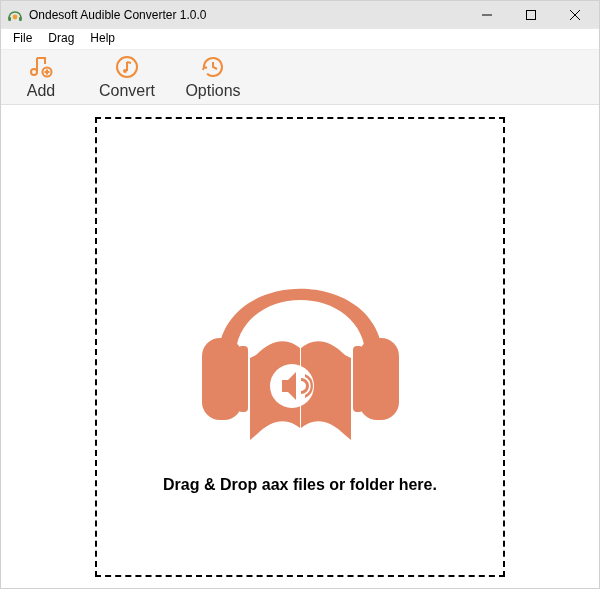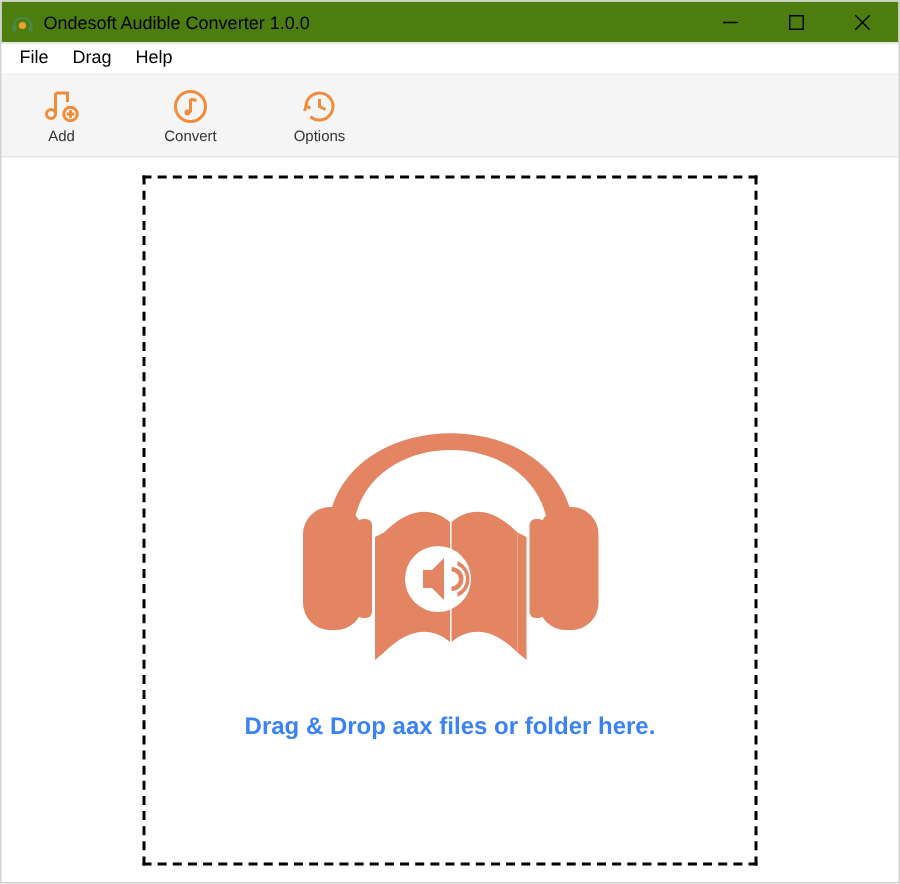--- a/index.html
+++ b/index.html
@@ -1,36 +1,36 @@
 <!DOCTYPE html>
 <html><head>
   <meta charset="utf-8">
   <style>
     * { margin: 0; padding: 0; box-sizing: border-box; }
     body { font-family: "Segoe UI", Tahoma, sans-serif; font-size: 12px; background: #fff; width: 600px; height: 589px; overflow: hidden; border: 1px solid #d0d0d0; }
     
-    .titlebar { height: 28px; display: flex; align-items: center; padding: 0 2px 0 6px; background: #4d7c0f; border-bottom: 1px solid #e8e8e8; }
+    .titlebar { height: 28px; display: flex; align-items: center; padding: 0 2px 0 6px; background: #e5e5e5; border-bottom: 1px solid #e8e8e8; }
     .titlebar .app-icon { width: 16px; height: 16px; margin-right: 6px; }
     .titlebar .title { flex: 1; font-size: 12px; color: #000; }
     .titlebar .win-controls { display: flex; }
     .titlebar .win-btn { width: 44px; height: 28px; display: flex; align-items: center; justify-content: center; }
     .titlebar .win-btn svg { display: block; }
     
     .menubar { height: 20px; display: flex; align-items: flex-start; padding: 0 4px; background: #fff; }
     .menubar .menu-item { padding: 2px 8px; font-size: 12px; color: #000; cursor: default; }
     
     .toolbar { height: 56px; background: #f5f5f5; border-top: 1px solid #eee; border-bottom: 1px solid #e0e0e0; display: flex; align-items: center; padding: 0 12px; gap: 30px; }
     .toolbar .tool-btn { display: flex; flex-direction: column; align-items: center; justify-content: center; width: 56px; cursor: pointer; }
     .toolbar .tool-btn .tool-icon { width: 26px; height: 26px; color: #f08c3a; }
-    .toolbar .tool-btn .tool-label { font-size: 10px; color: #333; margin-top: 2px; }
+    .toolbar .tool-btn .tool-label { font-size: 16px; color: #333; margin-top: 2px; }
     
     .content { height: calc(100% - 28px - 20px - 56px); background: #fff; display: flex; align-items: center; justify-content: center; padding: 10px 0; }
     .dropzone { width: 410px; height: 460px; border: 2px dashed #000; display: flex; flex-direction: column; align-items: center; justify-content: center; }
     .dropzone .logo { margin-top: 10px; }
-    .dropzone .drop-text { margin-top: 28px; font-size: 16px; font-weight: 600; color: #3b82f6; font-family: "Segoe UI", Verdana, sans-serif; }
+    .dropzone .drop-text { margin-top: 28px; font-size: 16px; font-weight: 600; color: #000000; font-family: "Segoe UI", Verdana, sans-serif; }
   </style>
 </head>
 <body>
 
 <div class="titlebar">
   <span class="app-icon">
     <svg viewBox="0 0 16 16" width="16" height="16">
       <path d="M2 12 Q2 5 8 5 Q14 5 14 12" fill="none" stroke="#4a8a4a" stroke-width="1.4"></path>
       <rect x="1.2" y="10" width="2.8" height="4" rx="1" fill="#4a8a4a"></rect>
       <rect x="12" y="10" width="2.8" height="4" rx="1" fill="#4a8a4a"></rect>

